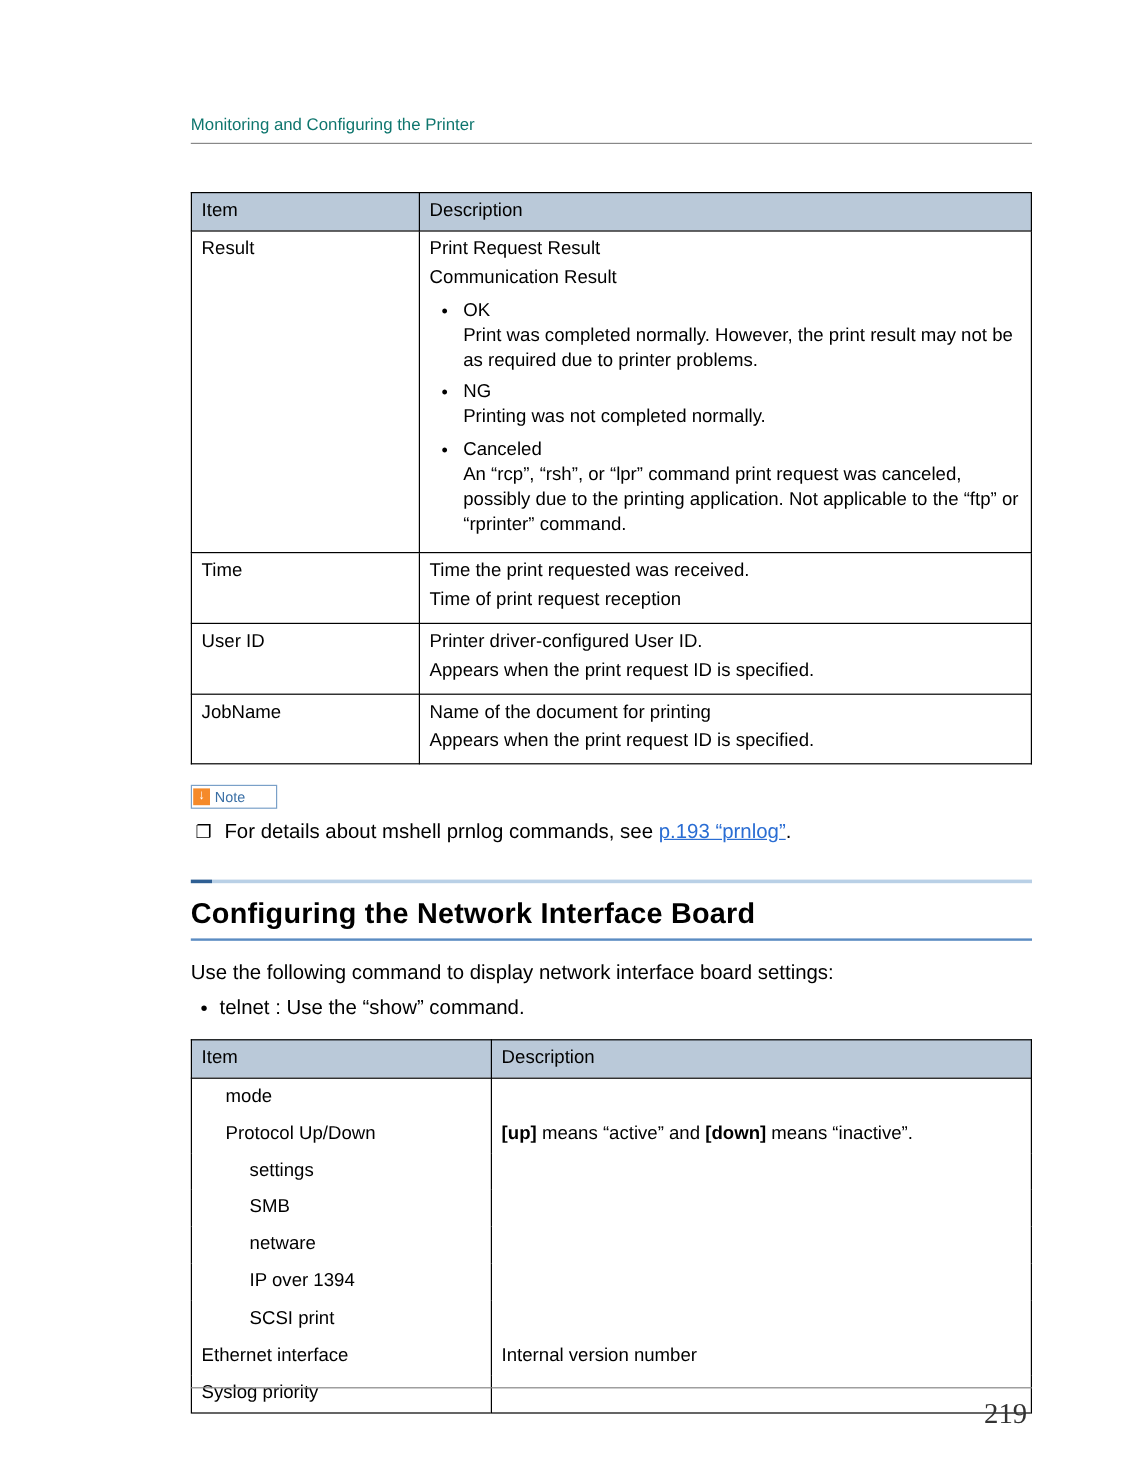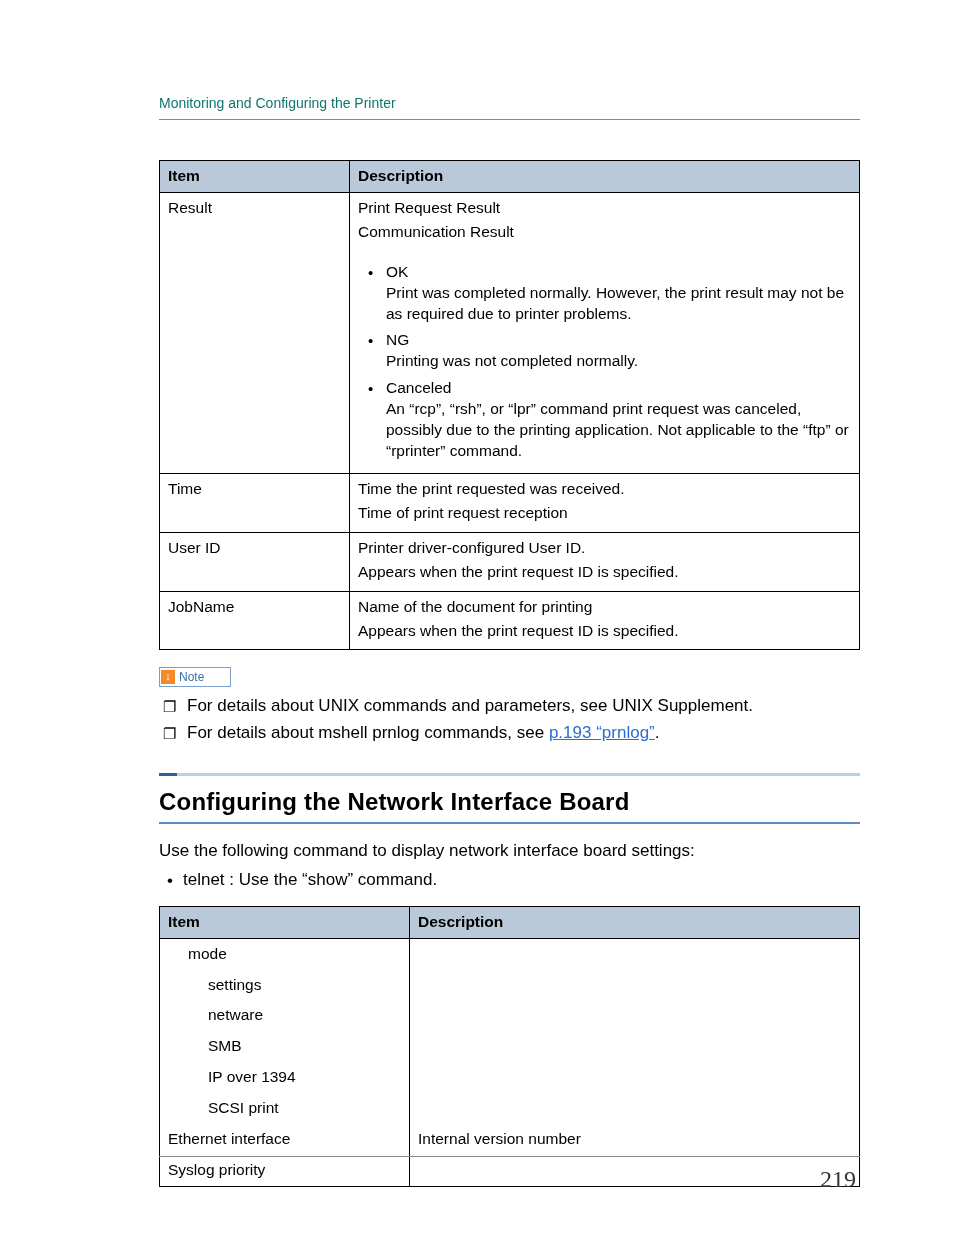--- a/index.html
+++ b/index.html
@@ -28,32 +28,32 @@
     font-size: 15.5px;
   }
   table.info th, table.info td {
     border: 1px solid #000;
     text-align: left;
     vertical-align: top;
     padding: 5px 8px 5px 8px;
   }
   table.info thead th {
     background: #bac9d9;
-    font-weight: 700;
+    font-weight: 400;
   }
   .col-item-1 { width: 190px; }
   .col-desc-1 { width: auto; }
   .col-item-2 { width: 250px; }
 
   .desc-block { display: block; margin-bottom: 3px; }
 
   ul.bullets {
     list-style: none;
     padding-left: 8px;
-    margin-top: 19px;
+    margin-top: 6px;
   }
   ul.bullets > li {
     position: relative;
     padding-left: 20px;
     margin-bottom: 6px;
   }
   ul.bullets > li::before {
     content: "•";
     position: absolute;
     left: 2px;
@@ -218,23 +218,20 @@
     </tbody>
   </table>
 
   
   <div class="note-flag">
     <span class="note-arrow">↓</span>
     <span>Note</span>
   </div>
   <ul class="note-list">
     <li>
-      <span>For details about UNIX commands and parameters, see UNIX Supplement.</span>
-    </li>
-    <li>
       <span>For details about mshell prnlog commands, see </span><a href="#" class="ref">p.193 “prnlog”</a><span>.</span>
     </li>
   </ul>
 
   
   <div class="rule-top"></div>
   <h2 class="section">Configuring the Network Interface Board</h2>
   <div class="rule-bot"></div>
 
   <p class="body">Use the following command to display network interface board settings:</p>
@@ -256,33 +253,41 @@
     </thead>
     <tbody>
       <tr>
         <td>
             <span class="t2-indent-1">mode</span>
           </td>
         <td></td>
       </tr>
       <tr>
         <td>
+            <span class="t2-indent-1">Protocol Up/Down</span>
+          </td>
+        <td>
+          <span class="bold">[up]</span><span> means “active” and </span><span class="bold">[down]</span><span> means “inactive”.</span>
+        </td>
+      </tr>
+      <tr>
+        <td>
             <span class="t2-indent-2">settings</span>
           </td>
         <td></td>
       </tr>
       <tr>
         <td>
+            <span class="t2-indent-2">SMB</span>
+          </td>
+        <td></td>
+      </tr>
+      <tr>
+        <td>
             <span class="t2-indent-2">netware</span>
-          </td>
-        <td></td>
-      </tr>
-      <tr>
-        <td>
-            <span class="t2-indent-2">SMB</span>
           </td>
         <td></td>
       </tr>
       <tr>
         <td>
             <span class="t2-indent-2">IP over 1394</span>
           </td>
         <td></td>
       </tr>
       <tr>

